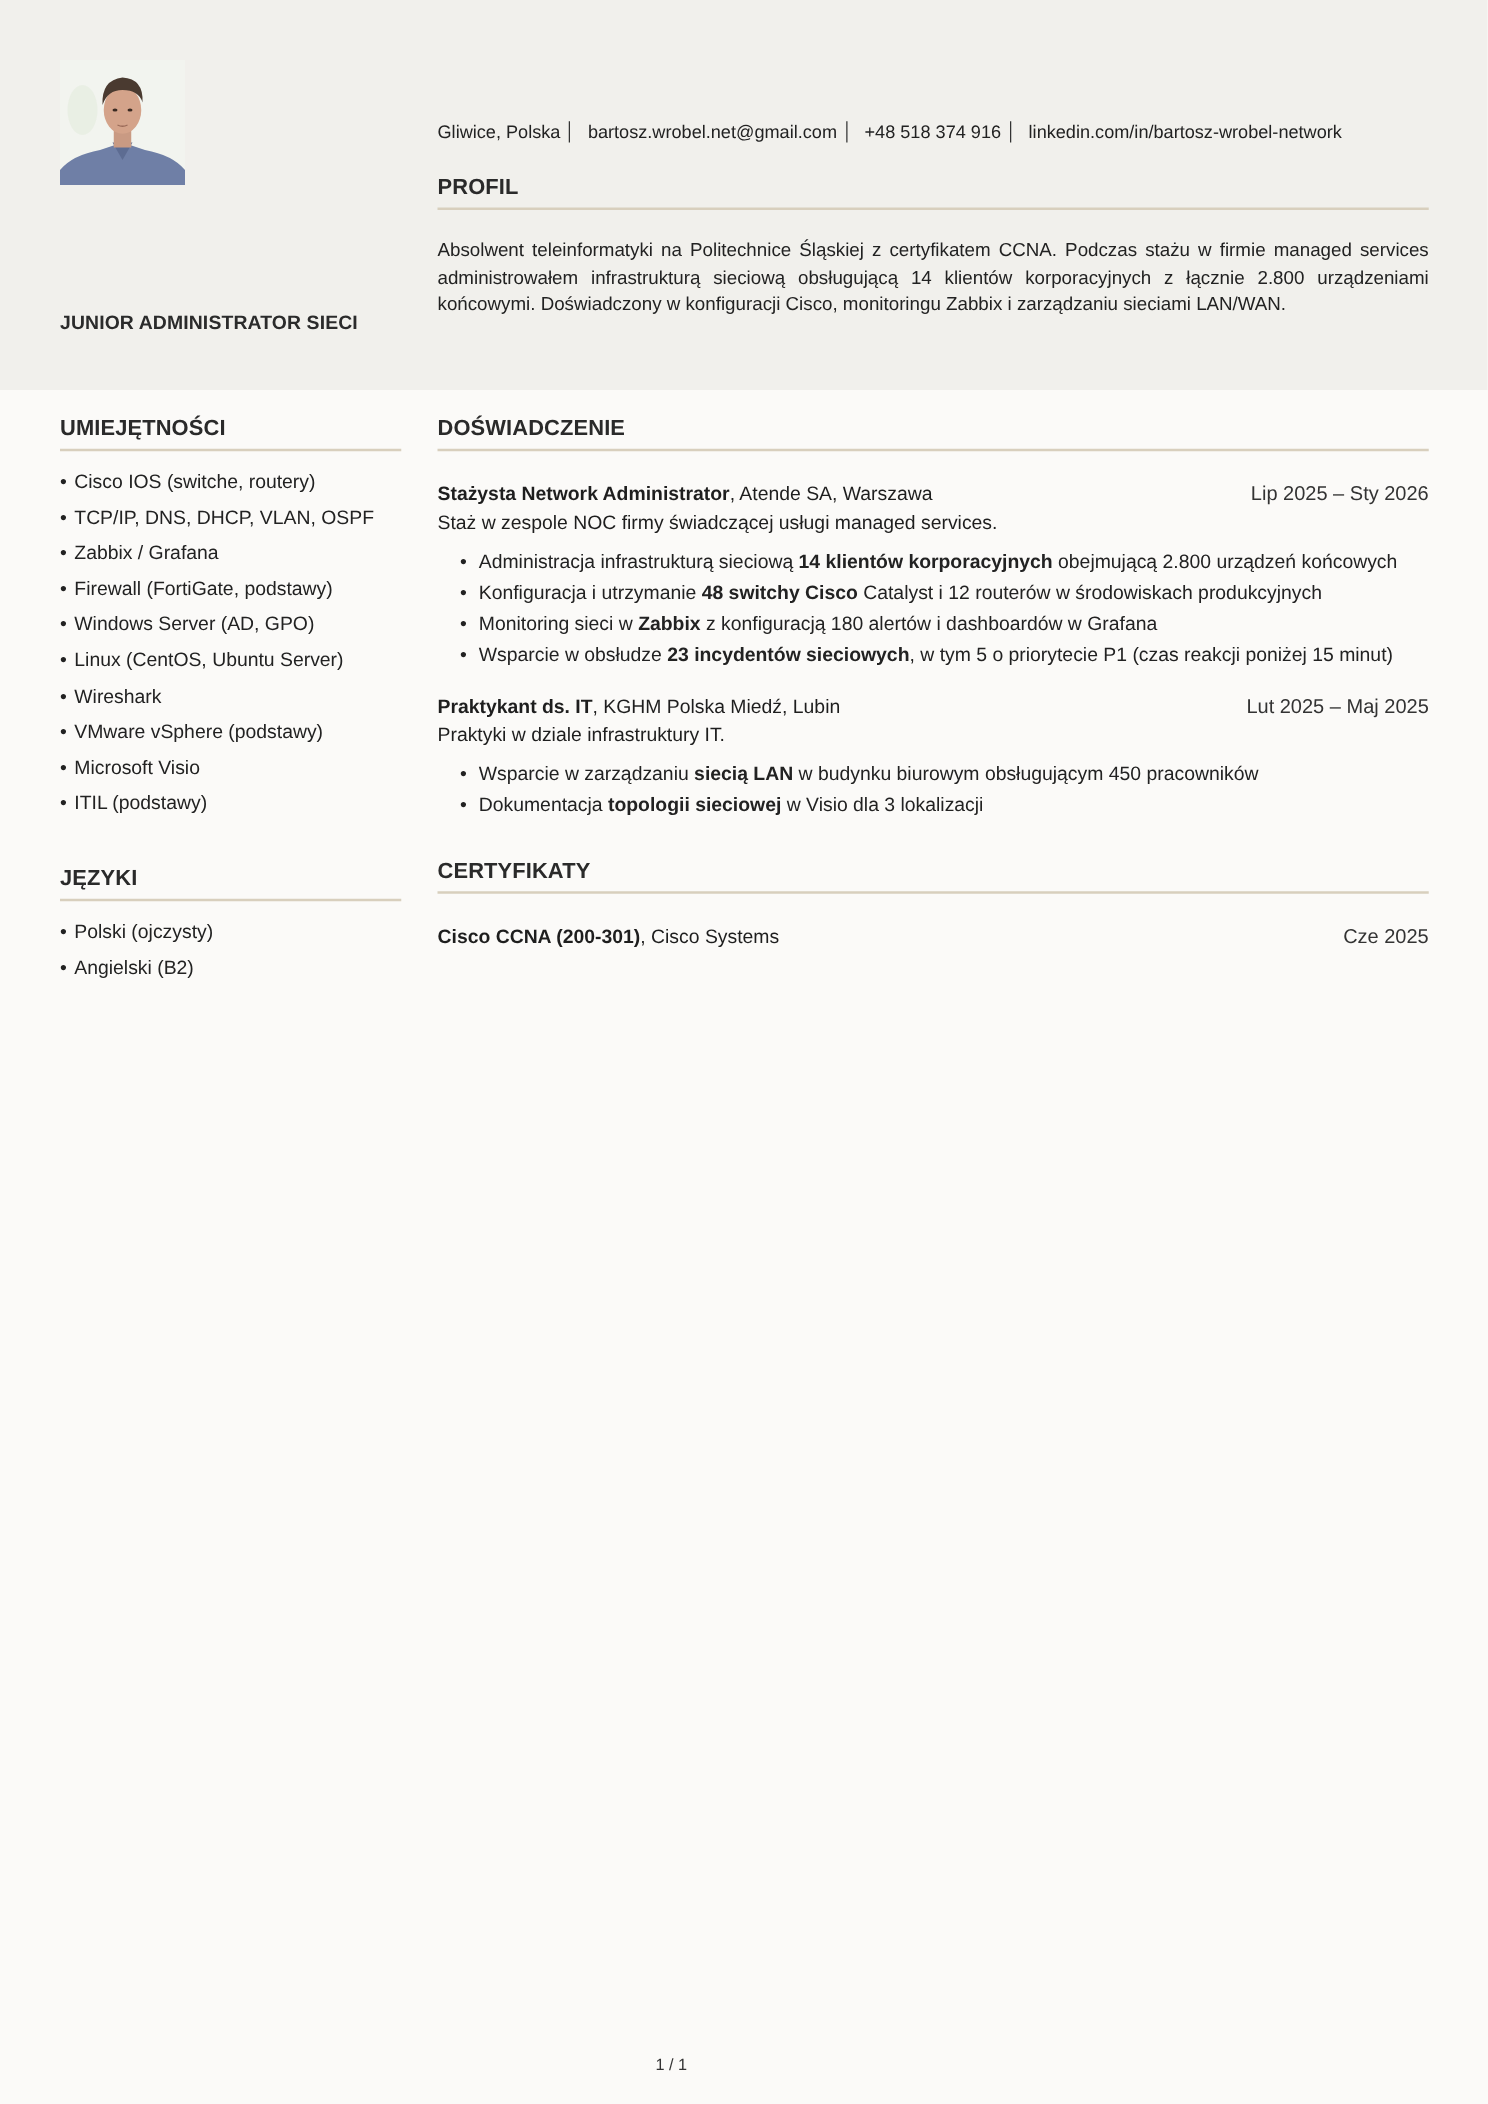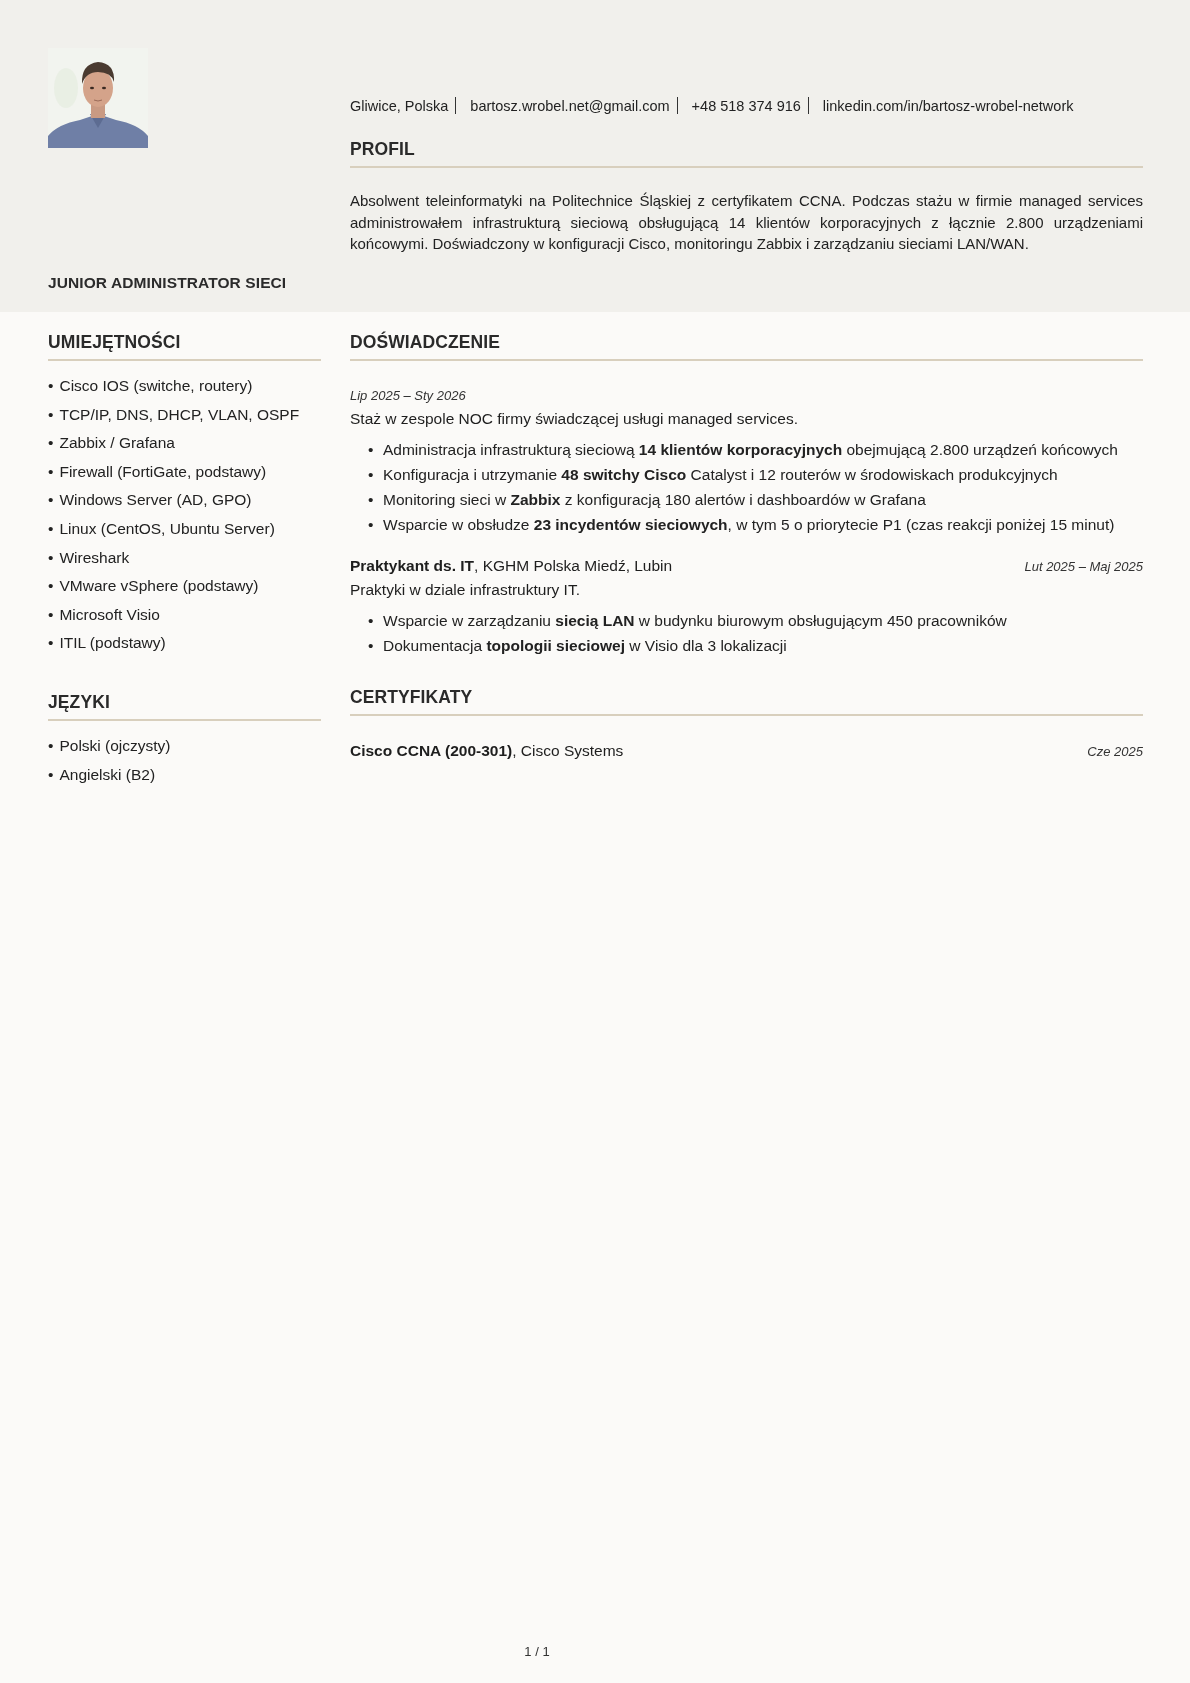--- a/index.html
+++ b/index.html
@@ -21,21 +21,21 @@
       background: linear-gradient(180deg, #f4f6f0 0%, #eef1ea 60%, #e9ece6 100%);
     }
     .photo svg { display: block; width: 100px; height: 100px; }
     .name {
       position: absolute; left: 48px; top: 158px; width: 280px;
       font-size: 40px; line-height: 50px; font-weight: bold; color: #1b1b1b;
       letter-spacing: -0.5px;
     }
     .name span { display: block; }
     .job-title {
-      position: absolute; left: 48px; top: 274px;
+      position: absolute; left: 48px; top: 250px;
       font-size: 15.5px; font-weight: bold; color: #2b2b2b; letter-spacing: 0.1px;
     }
     .contact {
       position: absolute; left: 350px; top: 97px;
       font-size: 14.5px; color: #222; display: flex; align-items: center;
       white-space: nowrap;
     }
     .contact .sep { display: inline-block; width: 1px; height: 17px; background: #333; margin: 0 14px 0 7px; }
     .section-title {
       font-size: 17.5px; font-weight: bold; color: #2a2a2a;
@@ -56,21 +56,21 @@
     .edu-school { font-size: 15.5px; line-height: 23px; }
     .edu-dates { font-size: 15.5px; font-style: italic; line-height: 23px; }
     .plain-list { list-style: none; }
     .plain-list li { font-size: 15.5px; line-height: 28.6px; color: #222; }
     .plain-list li::before { content: "•"; margin-right: 6px; }
     .main { position: absolute; left: 350px; top: 332px; width: 793px; }
     .main .section-title { margin-bottom: 23px; }
     .job { margin-bottom: 18px; }
     .job-head { display: flex; justify-content: space-between; align-items: baseline; font-size: 15.5px; line-height: 23px; }
     .job-head b { font-weight: bold; }
-    .job-dates { font-size: 13px; font-style: italic; color: #333; }
+    .job-dates { font-size: 16px; color: #333; }
     .job-desc { font-size: 15.5px; line-height: 23px; margin-bottom: 9px; }
     .bullets { list-style: none; padding-left: 18px; }
     .bullets li {
       position: relative; padding-left: 15px; font-size: 15.5px; line-height: 22px;
       margin-bottom: 3px; text-align: justify; color: #222;
     }
     .bullets li::before { content: "•"; position: absolute; left: 0; top: 0; }
     .certs { margin-top: 30px; }
     .cert-row { display: flex; justify-content: space-between; align-items: baseline; font-size: 15.5px; line-height: 23px; }
     .page-num {
@@ -140,20 +140,21 @@
     </ul>
   </div>
 </div>
 
 <div class="main">
   <div>
     <div class="section-title">DOŚWIADCZENIE</div>
 
     <div class="job">
       <div class="job-head">
+        <span><b>Stażysta Network Administrator</b><span>, Atende SA, Warszawa</span></span>
         <span class="job-dates">Lip 2025 – Sty 2026</span>
       </div>
       <div class="job-desc">Staż w zespole NOC firmy świadczącej usługi managed services.</div>
       <ul class="bullets">
         <li><span>Administracja infrastrukturą sieciową </span><b>14 klientów korporacyjnych</b><span> obejmującą 2.800 urządzeń koń­cowych</span></li>
         <li><span>Konfiguracja i utrzymanie </span><b>48 switchy Cisco</b><span> Catalyst i 12 routerów w środowiskach produkcyjnych</span></li>
         <li><span>Monitoring sieci w </span><b>Zabbix</b><span> z konfiguracją 180 alertów i dashboardów w Grafana</span></li>
         <li><span>Wsparcie w obsłudze </span><b>23 incydentów sieciowych</b><span>, w tym 5 o priorytecie P1 (czas reakcji poniżej 15 minut)</span></li>
       </ul>
     </div>

